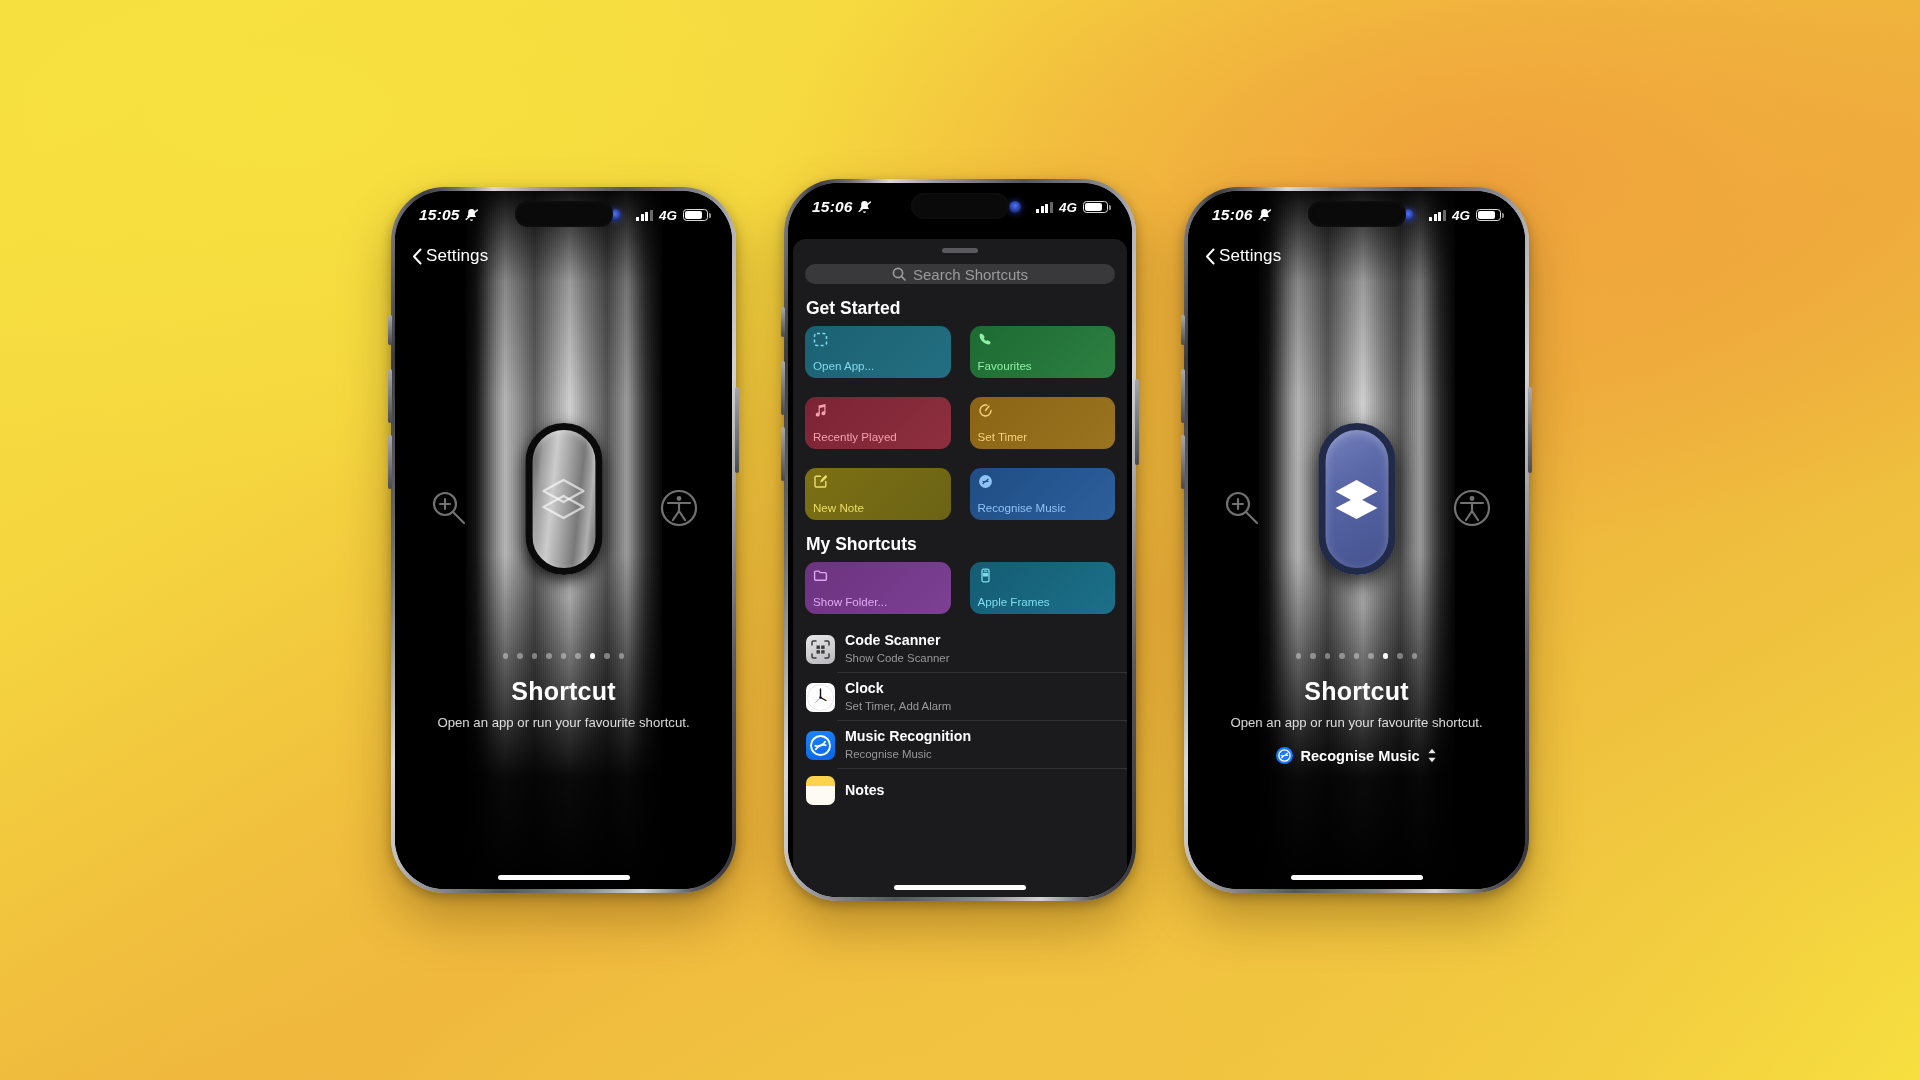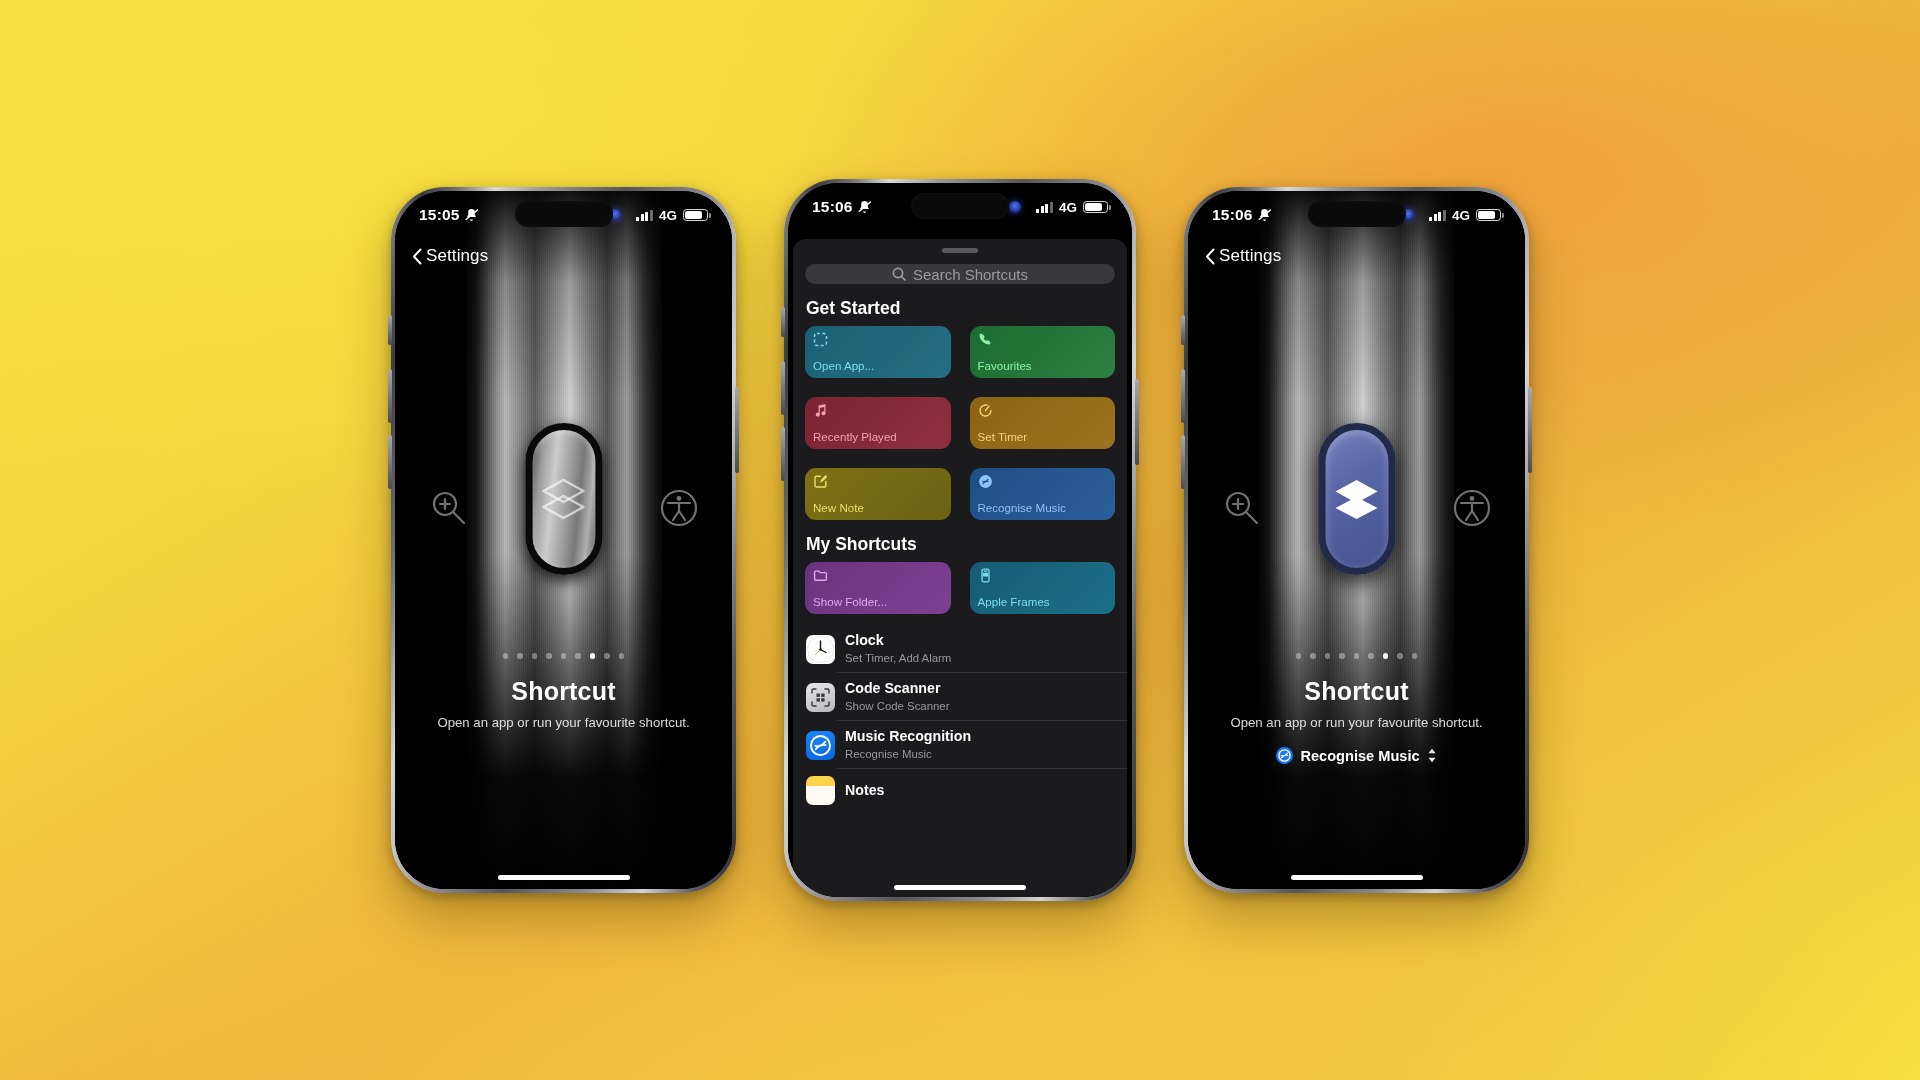--- a/index.html
+++ b/index.html
@@ -26,21 +26,21 @@
 
   
   .btn-side { position:absolute; background:linear-gradient(180deg,#a9a9ad,#4c4c50); border-radius:2px; }
   .btn-left-1 { left:-3px; top:128px; width:4px; height:30px; }
   .btn-left-2 { left:-3px; top:182px; width:4px; height:54px; }
   .btn-left-3 { left:-3px; top:248px; width:4px; height:54px; }
   .btn-right-1 { right:-3px; top:200px; width:4px; height:86px; }
 
   
   .statusbar { position:absolute; top:0; left:0; right:0; height:48px; z-index:6;
-    display:flex; align-items:center; padding:0 24px; color:#fff; }
+    display:flex; align-items:center; padding:0 24px; color:#fff;font-style:italic; }
   .sb-left { display:flex; align-items:center; gap:5px; font-size:15.5px; font-weight:600; letter-spacing:.2px; }
   .sb-right { margin-left:auto; display:flex; align-items:center; gap:6px; }
   .island { position:absolute; left:50%; top:10px; transform:translateX(-50%);
     width:98px; height:26px; border-radius:14px; background:#0a0a0a; box-shadow:inset 0 0 4px #141414; }
   .bluedot { width:12px; height:12px; border-radius:50%;
     background:radial-gradient(circle at 50% 40%, #4f74ff 0%, #1b2a7a 70%, #0b1030 100%);
     box-shadow:0 0 6px rgba(60,90,255,.65); margin-right:9px; }
   .bars { display:flex; align-items:flex-end; gap:1.6px; height:11px; }
   .bars i { width:3px; background:#fff; border-radius:.5px; display:block; }
   .bars i:nth-child(1){height:4px}.bars i:nth-child(2){height:6.5px}
@@ -315,47 +315,47 @@
                   <circle cx="6" cy="7.6" r=".5" fill="#7fdcf0"></circle>
                   <circle cx="7.5" cy="7.6" r=".5" fill="#7fdcf0"></circle>
                   <circle cx="9" cy="7.6" r=".5" fill="#7fdcf0"></circle>
                 </svg>
               <span class="tl" style="color:#7fdcf0">Apple Frames</span>
             </div>
           </div>
 
           <div class="rows">
             <div class="row">
+              <div class="appicon" style="background:linear-gradient(160deg,#e8e8ea,#b8b8bd)">
+                <svg viewBox="0 0 29 29" fill="none" stroke="#3a3a3c" stroke-width="1.5">
+                    <path d="M6 10V7.5A1.5 1.5 0 0 1 7.5 6H10M19 6h2.5A1.5 1.5 0 0 1 23 7.5V10M23 19v2.5a1.5 1.5 0 0 1-1.5 1.5H19M10 23H7.5A1.5 1.5 0 0 1 6 21.5V19" stroke-linecap="round"></path>
+                    <rect x="10.5" y="10.5" width="3.4" height="3.4" fill="#3a3a3c" stroke="none"></rect>
+                    <rect x="15.2" y="10.5" width="3.4" height="3.4" fill="#3a3a3c" stroke="none"></rect>
+                    <rect x="10.5" y="15.2" width="3.4" height="3.4" fill="#3a3a3c" stroke="none"></rect>
+                    <rect x="15.2" y="15.2" width="3.4" height="3.4" fill="#3a3a3c" stroke="none"></rect>
+                  </svg>
+              </div>
+              <div class="rtxt">
+                <div class="rt">Code Scanner</div>
+                <div class="rs">Show Code Scanner</div>
+              </div>
+            </div>
+            <div class="row">
               <div class="appicon" style="background:#fff">
                 <svg viewBox="0 0 29 29">
                     <circle cx="14.5" cy="14.5" r="13" fill="#fff" stroke="#e5e5e5"></circle>
                     <line x1="14.5" y1="14.5" x2="14.5" y2="6" stroke="#111" stroke-width="1.4" stroke-linecap="round"></line>
                     <line x1="14.5" y1="14.5" x2="20" y2="17.5" stroke="#111" stroke-width="1.4" stroke-linecap="round"></line>
                     <line x1="14.5" y1="14.5" x2="9.5" y2="19.5" stroke="#f0a72e" stroke-width="1" stroke-linecap="round"></line>
                     <circle cx="14.5" cy="14.5" r="1.2" fill="#111"></circle>
                   </svg>
               </div>
               <div class="rtxt">
                 <div class="rt">Clock</div>
                 <div class="rs">Set Timer, Add Alarm</div>
-              </div>
-            </div>
-            <div class="row">
-              <div class="appicon" style="background:linear-gradient(160deg,#e8e8ea,#b8b8bd)">
-                <svg viewBox="0 0 29 29" fill="none" stroke="#3a3a3c" stroke-width="1.5">
-                    <path d="M6 10V7.5A1.5 1.5 0 0 1 7.5 6H10M19 6h2.5A1.5 1.5 0 0 1 23 7.5V10M23 19v2.5a1.5 1.5 0 0 1-1.5 1.5H19M10 23H7.5A1.5 1.5 0 0 1 6 21.5V19" stroke-linecap="round"></path>
-                    <rect x="10.5" y="10.5" width="3.4" height="3.4" fill="#3a3a3c" stroke="none"></rect>
-                    <rect x="15.2" y="10.5" width="3.4" height="3.4" fill="#3a3a3c" stroke="none"></rect>
-                    <rect x="10.5" y="15.2" width="3.4" height="3.4" fill="#3a3a3c" stroke="none"></rect>
-                    <rect x="15.2" y="15.2" width="3.4" height="3.4" fill="#3a3a3c" stroke="none"></rect>
-                  </svg>
-              </div>
-              <div class="rtxt">
-                <div class="rt">Code Scanner</div>
-                <div class="rs">Show Code Scanner</div>
               </div>
             </div>
             <div class="row">
               <div class="appicon" style="background:linear-gradient(165deg,#1b86ff,#0a64e0)">
                 <svg viewBox="0 0 29 29">
                     <circle cx="14.5" cy="14.5" r="9.5" fill="none" stroke="#fff" stroke-width="1.9"></circle>
                     <path d="M9.8 18.2c2.2-3.2 6.8-5 9.8-4M19.2 10.8c-2.2 3.2-6.8 5-9.8 4" fill="none" stroke="#fff" stroke-width="1.9" stroke-linecap="round"></path>
                   </svg>
               </div>
               <div class="rtxt">

